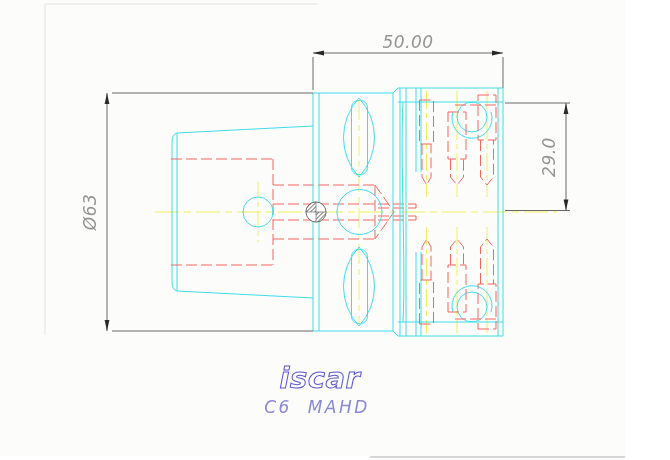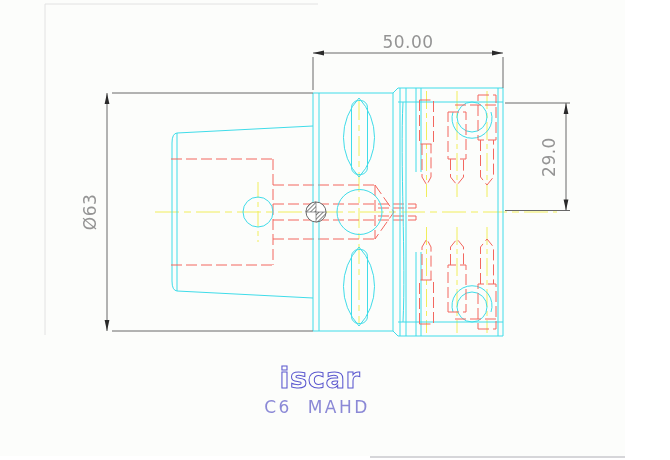--- a/index.html
+++ b/index.html
@@ -1,17 +1,17 @@
 <!DOCTYPE html>
 <html><head>
 <meta charset="utf-8">
 <style>
   html,body{margin:0;padding:0;background:#ffffff;}
   .stage{position:relative;width:670px;height:460px;background:#ffffff;overflow:hidden;
-         font-family:"DejaVu Sans",sans-serif;}
+         font-family:"DejaVu Sans",sans-serif;font-style:italic;}
   svg{position:absolute;left:0;top:0;}
   text{font-family:"DejaVu Sans",sans-serif;}
   .dimtxt{fill:#949494;letter-spacing:0.5px;font-size:17px;}
   .modeltxt{fill:#8b89d6;font-size:17px;letter-spacing:2.5px;white-space:pre;}
   .logotxt{fill:none;stroke:#5b58cf;stroke-width:1.05px;font-size:29px;font-weight:bold;letter-spacing:0.5px;}
 </style>
 </head>
 <body>
 
 <div class="stage">

